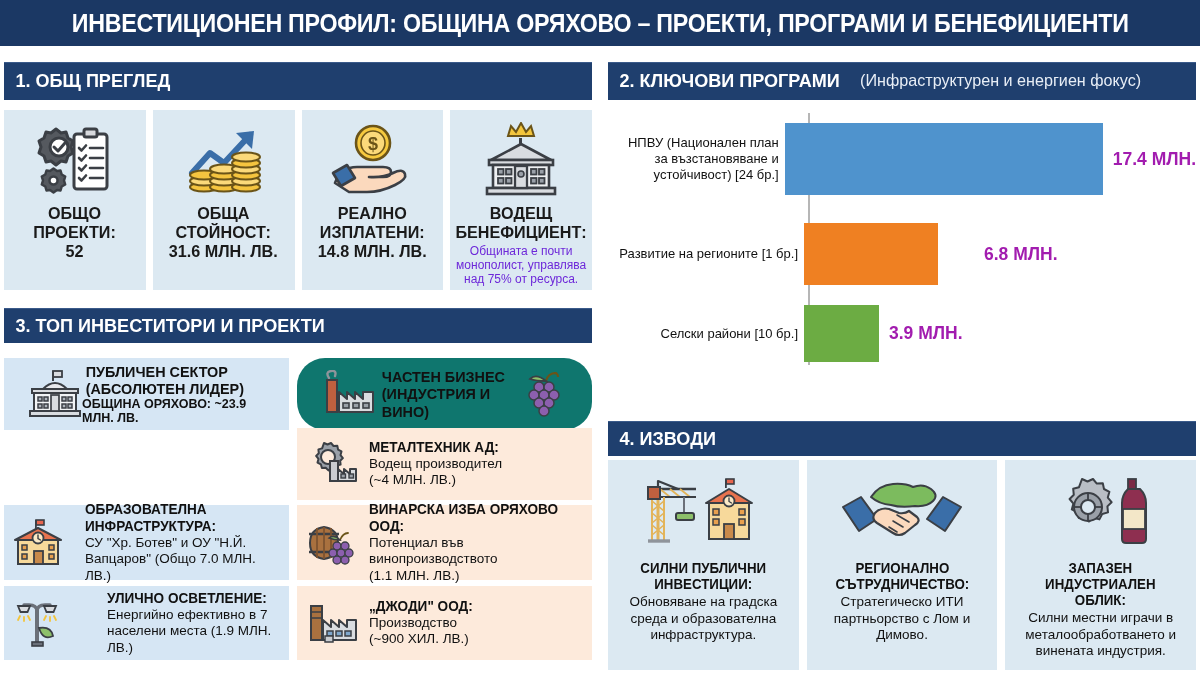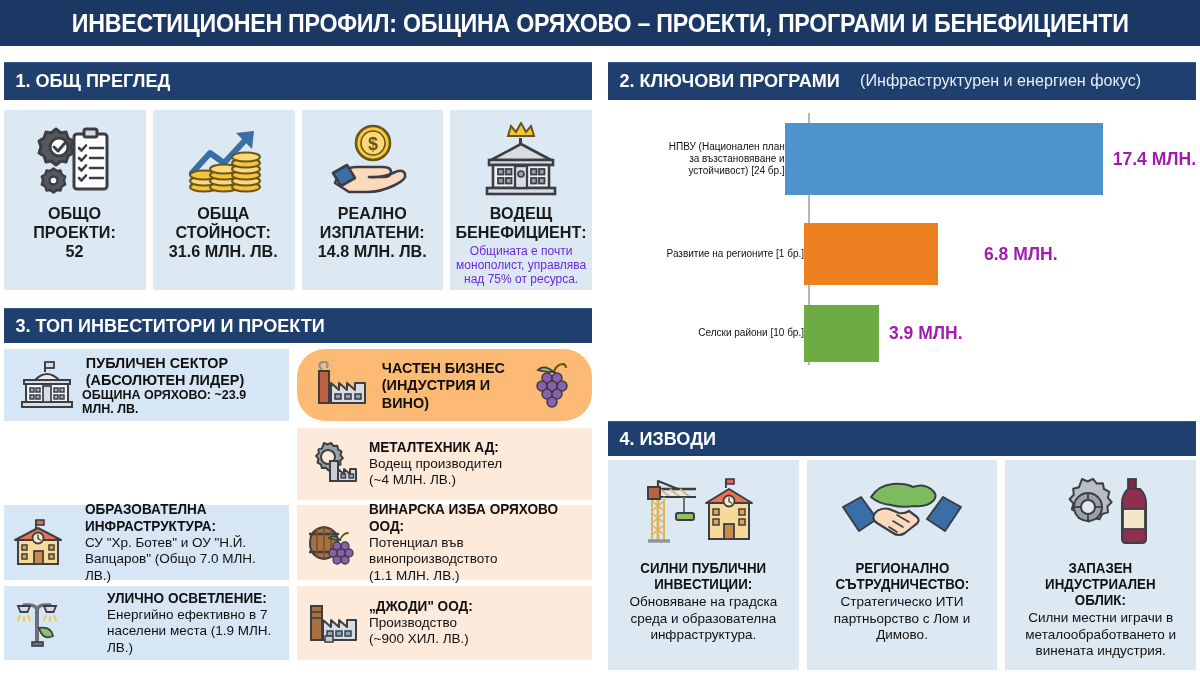--- a/index.html
+++ b/index.html
@@ -57,40 +57,40 @@
   .kpi .note {
     text-align: center; color: #6d28d9; font-size: 12px; line-height: 1.18;
     margin-top: 2px; padding: 0 2px; font-weight: normal;
   }
 
   
   #chart { position: absolute; left: 608px; top: 105px; width: 588px; height: 275px; }
   .axis-line { position: absolute; left: 200px; top: 8px; width: 2px; height: 252px; background: #b6b6b6; }
   .bar-row { position: absolute; left: 0; width: 588px; display: flex; align-items: center; }
   .bar-lab {
-    width: 196px; text-align: right; 
-    font-size: 10px; color: #111; line-height: 1.22;
+    width: 196px; text-align: right; padding-right: 6px;
+    font-size: 13px; color: #111; line-height: 1.22;
   }
   .bar-wrap { position: relative; flex: 1; display: flex; align-items: center; }
   .bar { height: 100%; }
   .bar-val { font-size: 17.5px; font-weight: bold; color: #a21caf; margin-left: 10px; white-space: nowrap; }
 
   
   .col-head {
-    position: absolute; display: flex; align-items: center; gap: 8px; padding: 0 16px;
+    position: absolute; display: flex; align-items: center; gap: 0; padding: 0 24px; margin-top: 9px;
   }
   .col-head .ct { font-weight: bold; font-size: 15px; line-height: 1.14; color: #111; transform: scaleX(0.96); }
   .col-head .cs { font-weight: bold; font-size: 12.5px; color: #111; display: block; }
 
   .row3 { position: absolute; display: flex; align-items: center; gap: 9px; padding: 0 7px; }
   .row3 .tx { font-size: 13.5px; line-height: 1.21; color: #111; }
   .row3 .tx b { font-size: 14px; display: block; transform: scaleX(0.97); transform-origin: left; }
 
   .blue-bg { background: #d6e6f4; }
-  .peach-bg { background: #fdba74; border-radius: 28px; }
+  .peach-bg { background: #0f766e; border-radius: 28px; }
   .peach-bg-lt { background: #fdeadb; }
 
   
   #sec4-cards { position: absolute; left: 608px; top: 460px; width: 588px; height: 210px;
                 display: flex; gap: 8px; }
   .ccard { flex: 1; background: #dce9f2; display: flex; flex-direction: column;
            align-items: center; padding: 12px 6px 8px; }
   .ccard .ico { height: 80px; display: flex; align-items: center; justify-content: center; gap: 4px; }
   .ccard .ctitle { text-align: center; font-weight: bold; font-size: 14px; line-height: 1.15;
                    margin-top: 8px; color: #111; transform: scaleX(0.95); }

